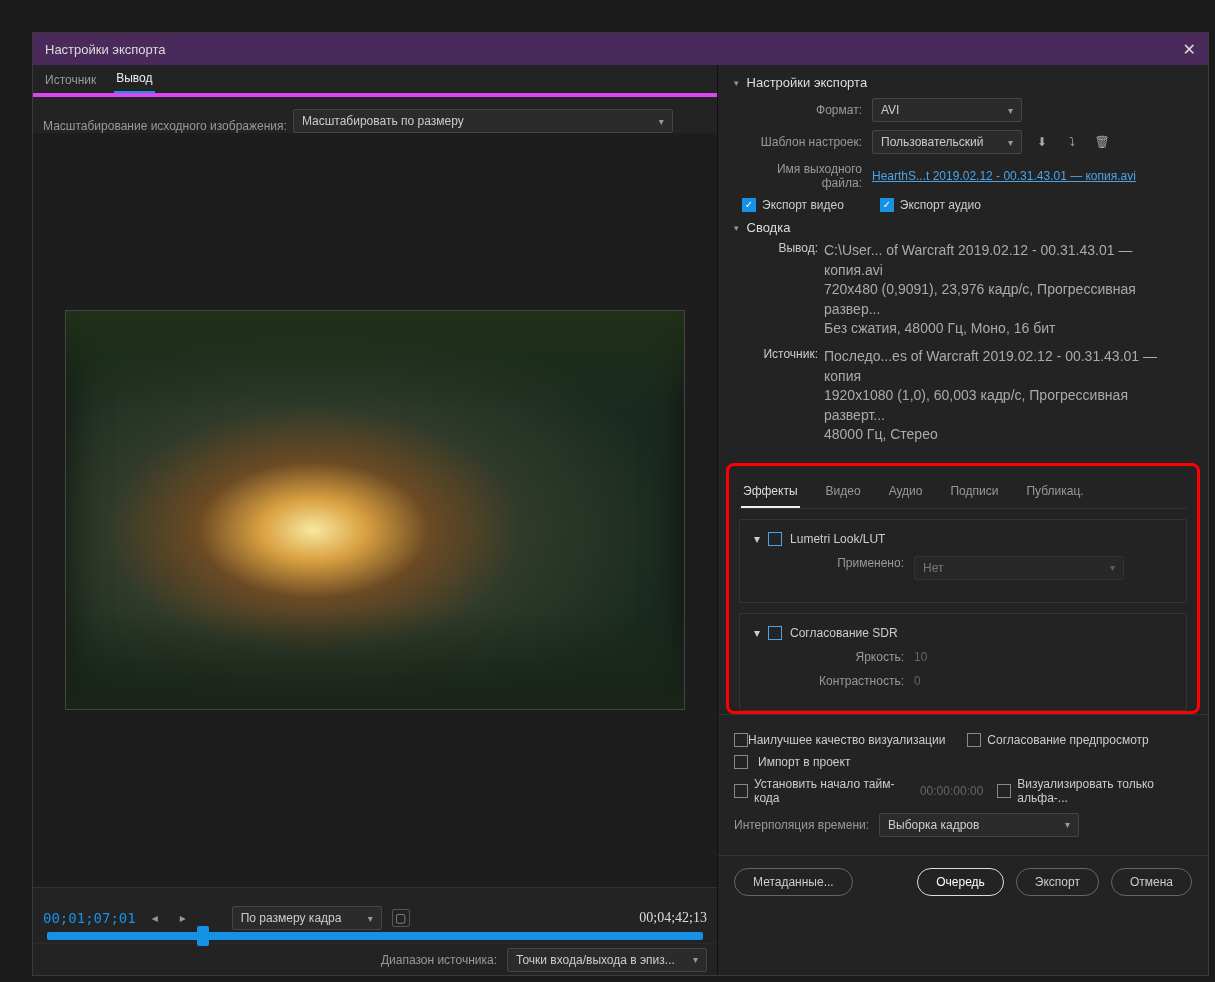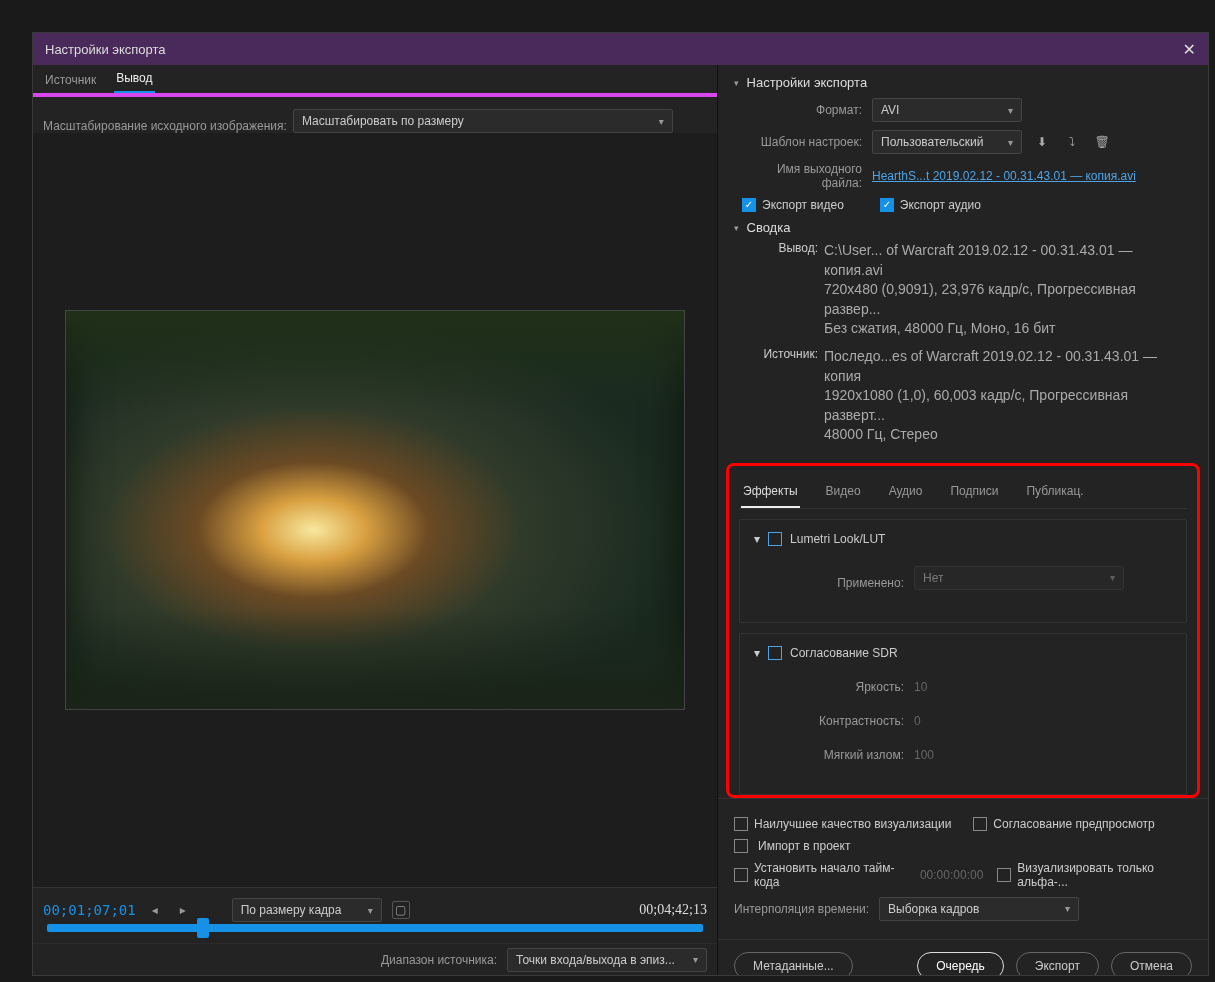--- a/index.html
+++ b/index.html
@@ -17,21 +17,21 @@
 .scale-row{height:36px;display:flex;align-items:flex-end;padding:0 10px;gap:6px}
 .lbl{color:#999}
 .select{background:#2b2b2b;border:1px solid #444;height:24px;display:flex;align-items:center;padding:0 8px;gap:6px;justify-content:space-between;border-radius:2px;cursor:pointer}
 .select.w1{flex:1;max-width:380px}
 .select.w150{width:150px}
 .select.w200{width:200px}
 .chev{font-size:10px;color:#999}
 .preview-wrap{flex:1;display:flex;align-items:center;justify-content:center;background:#1d1d1d;padding:20px}
 .preview{width:620px;height:400px;background:radial-gradient(ellipse at 40% 55%,#f8e8a0 0%,#d9a040 10%,#6b4a24 22%,#2f3a2a 40%,#1a2a20 70%);border:1px solid #444;position:relative;overflow:hidden;box-shadow:0 0 40px rgba(0,0,0,.6) inset}
 .preview::before{content:"";position:absolute;inset:0;background:linear-gradient(180deg,#203018 0%,transparent 25%,transparent 75%,#1a2418 100%)}
-.timeline-controls{height:56px;padding:8px 10px;border-top:1px solid #333}
+.timeline-controls{height:56px;padding:16px 10px;border-top:1px solid #333}
 .tc-row{display:flex;align-items:center;gap:10px;height:28px}
 .tc-time{color:#1592e6;font-family:monospace;font-size:14px}
 .tc-duration{color:#ddd;font-family:Liberation Serif, serif;font-size:14px;margin-left:auto}
 .tc-btn{width:18px;height:18px;display:flex;align-items:center;justify-content:center;color:#999;cursor:pointer}
 .track{height:8px;background:#1592e6;margin:0 4px;position:relative;border-radius:2px}
 .playhead{position:absolute;left:150px;top:-6px;width:12px;height:20px;background:#1592e6;border-radius:2px}
 .range-row{height:32px;display:flex;align-items:center;justify-content:flex-end;gap:10px;padding:0 10px;border-top:1px solid #2a2a2a}
 .r-section{padding:10px 16px}
 .r-header{display:flex;align-items:center;gap:8px;cursor:pointer}
 .r-header .tw{font-size:9px;color:#999}
@@ -47,21 +47,21 @@
 .summary{margin-left:20px;margin-top:6px}
 .summary-row{display:flex;gap:6px;margin-bottom:8px}
 .summary-label{width:64px;text-align:right;color:#ccc;flex-shrink:0}
 .summary-text{color:#aaa;font-size:14px;line-height:1.4}
 .tabs2{display:flex;gap:24px;padding:0 2px;border-bottom:1px solid #333;margin:4px 0 10px}
 .tab2{padding:8px 2px;color:#999;cursor:pointer}
 .tab2.active{color:#ddd;border-bottom:2px solid #eee}
 .highlight-box{border:3px solid #f00;border-radius:8px;margin:0 8px;padding:6px 10px 0}
 .effect-sec{border:1px solid #333;margin:10px 0 0;padding:12px 14px;border-radius:2px}
 .effect-hdr{display:flex;align-items:center;gap:8px;margin-bottom:10px}
-.param-row{display:flex;align-items:flex-end;gap:10px;margin:20px 0}
+.param-row{display:flex;align-items:flex-start;gap:10px;margin:10px 0}
 .param-row .plabel{width:150px;text-align:right;color:#999}
 .param-val{color:#666}
 .input-flat{background:#1d1d1d;border:1px solid #333;height:22px;padding:0 6px;color:#888;flex:1;max-width:210px}
 .bottom{padding:10px 16px;border-top:1px solid #333}
 .btns{display:flex;gap:12px;justify-content:flex-end;padding:12px 16px;border-top:1px solid #333}
 .btn{height:28px;padding:8px 18px;border:1px solid #666;border-radius:14px;background:transparent;display:flex;align-items:center;cursor:pointer;color:#ccc}
 .btn.primary{border-color:#ddd;color:#fff}
 </style>
 </head>
 <body>
@@ -200,30 +200,26 @@
             <span>Согласование SDR</span>
           </div>
           <div class="param-row">
             <span class="plabel">Яркость:</span>
             <span class="param-val">10</span>
           </div>
           <div class="param-row">
             <span class="plabel">Контрастность:</span>
             <span class="param-val">0</span>
           </div>
-          <div class="param-row">
-            <span class="plabel">Мягкий излом:</span>
-            <span class="param-val">100</span>
-          </div>
         </div>
       </div>
 
       <div class="bottom">
         <div class="form-row" style="gap:22px">
-          <span style="display:flex;gap:6px;align-items:center">
+          <span style="display:flex;align-items:center">
             <span class="chk"></span>
             <span>Наилучшее качество визуализации</span>
           </span>
           <span style="display:flex;gap:6px;align-items:center">
             <span class="chk"></span>
             <span>Согласование предпросмотр</span>
           </span>
         </div>
         <div class="form-row">
           <span class="chk"></span>

